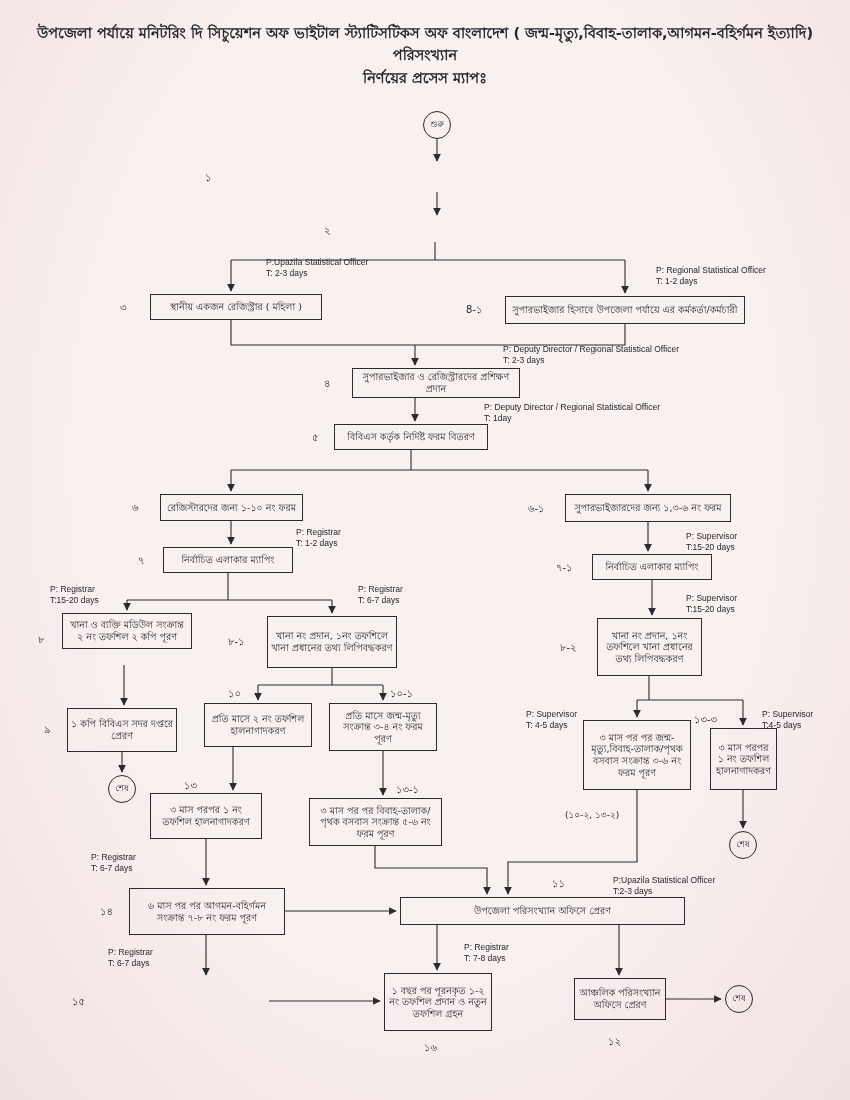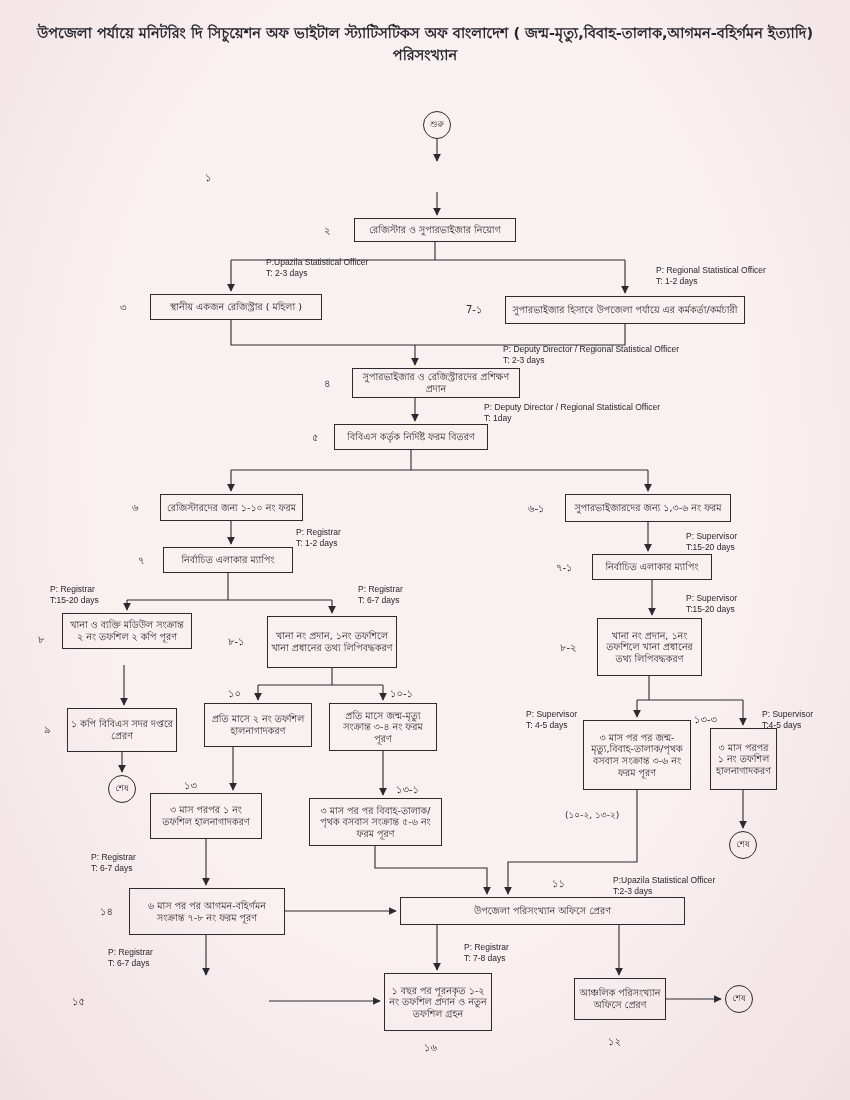--- a/index.html
+++ b/index.html
@@ -82,28 +82,28 @@
     <path class="c" marker-end="url(#arrhead)" d="M285,911 H396"></path>
     <path class="c" marker-end="url(#arrhead)" d="M206,935 V975"></path>
     <path class="c" marker-end="url(#arrhead)" d="M269,1001 H380"></path>
     <path class="c" marker-end="url(#arrhead)" d="M437,925 V970"></path>
     <path class="c" marker-end="url(#arrhead)" d="M619,925 V975"></path>
     <path class="c" marker-end="url(#arrhead)" d="M666,999 H721"></path>
   </svg>
 
   <div class="title">
     <div>উপজেলা পর্যায়ে মনিটরিং দি সিচুয়েশন অফ ভাইটাল স্ট্যাটিসটিকস অফ বাংলাদেশ ( জন্ম-মৃত্যু,বিবাহ-তালাক,আগমন-বহির্গমন ইত্যাদি) পরিসংখ্যান</div>
+    <div>নির্ণয়ের প্রসেস ম্যাপঃ</div>
   </div>
 
   <div class="terminal" style="left:423px;top:111px">শুরু</div>
   <div class="terminal" style="left:108px;top:775px">শেষ</div>
   <div class="terminal" style="left:729px;top:831px">শেষ</div>
   <div class="terminal" style="left:725px;top:985px">শেষ</div>
 
-  <div class="node" style="left:354px;top:218px;width:162px;height:24px">রেজিস্টার ও সুপারভাইজার নিয়োগ</div>
   <div class="node" style="left:150px;top:294px;width:172px;height:26px">স্থানীয় একজন রেজিস্ট্রার ( মহিলা )</div>
   <div class="node" style="left:505px;top:296px;width:240px;height:28px">সুপারভাইজার হিসাবে উপজেলা পর্যায়ে এর কর্মকর্তা/কর্মচারী</div>
   <div class="node" style="left:352px;top:368px;width:168px;height:30px">সুপারভাইজার ও রেজিস্ট্রারদের প্রশিক্ষণ প্রদান</div>
   <div class="node" style="left:334px;top:424px;width:154px;height:26px">বিবিএস কর্তৃক নির্দিষ্ট ফরম বিতরণ</div>
   <div class="node" style="left:160px;top:494px;width:143px;height:27px">রেজিস্টারদের জন্য ১-১০ নং ফরম</div>
   <div class="node" style="left:565px;top:494px;width:166px;height:28px">সুপারভাইজারদের জন্য ১,৩-৬ নং ফরম</div>
   <div class="node" style="left:163px;top:547px;width:130px;height:26px">নির্বাচিত এলাকার ম্যাপিং</div>
   <div class="node" style="left:592px;top:554px;width:120px;height:26px">নির্বাচিত এলাকার ম্যাপিং</div>
   <div class="node" style="left:62px;top:613px;width:130px;height:36px">খানা ও ব্যক্তি মডিউল সংক্রান্ত ২ নং তফশিল ২ কপি পূরণ</div>
   <div class="node" style="left:267px;top:616px;width:130px;height:52px">খানা নং প্রদান, ১নং তফশিলে খানা প্রধানের তথ্য লিপিবদ্ধকরণ</div>
@@ -116,21 +116,21 @@
   <div class="node" style="left:150px;top:793px;width:112px;height:46px">৩ মাস  পরপর ১ নং তফশিল হালনাগাদকরণ</div>
   <div class="node" style="left:309px;top:798px;width:133px;height:48px">৩ মাস পর পর বিবাহ-তালাক/পৃথক বসবাস সংক্রান্ত ৫-৬ নং ফরম পূরণ</div>
   <div class="node" style="left:129px;top:888px;width:156px;height:47px">৬ মাস পর পর আগমন-বহির্গমন সংক্রান্ত ৭-৮ নং ফরম পূরণ</div>
   <div class="node" style="left:400px;top:897px;width:285px;height:28px">উপজেলা পরিসংখ্যান অফিসে প্রেরণ</div>
   <div class="node" style="left:384px;top:973px;width:108px;height:58px">১ বছর পর পূরনকৃত ১-২ নং তফশিল প্রদান ও নতুন তফশিল গ্রহন</div>
   <div class="node" style="left:574px;top:978px;width:92px;height:42px">আঞ্চলিক পরিসংখ্যান অফিসে প্রেরণ</div>
 
   <div class="num" style="left:205px;top:170px">১</div>
   <div class="num" style="left:324px;top:223px">২</div>
   <div class="num" style="left:120px;top:300px">৩</div>
-  <div class="num" style="left:466px;top:302px">7-১</div>
+  <div class="num" style="left:466px;top:302px">8-১</div>
   <div class="num" style="left:324px;top:376px">৪</div>
   <div class="num" style="left:312px;top:430px">৫</div>
   <div class="num" style="left:132px;top:500px">৬</div>
   <div class="num" style="left:528px;top:501px">৬-১</div>
   <div class="num" style="left:138px;top:553px">৭</div>
   <div class="num" style="left:556px;top:560px">৭-১</div>
   <div class="num" style="left:38px;top:632px">৮</div>
   <div class="num" style="left:228px;top:634px">৮-১</div>
   <div class="num" style="left:560px;top:640px">৮-২</div>
   <div class="num" style="left:44px;top:722px">৯</div>

